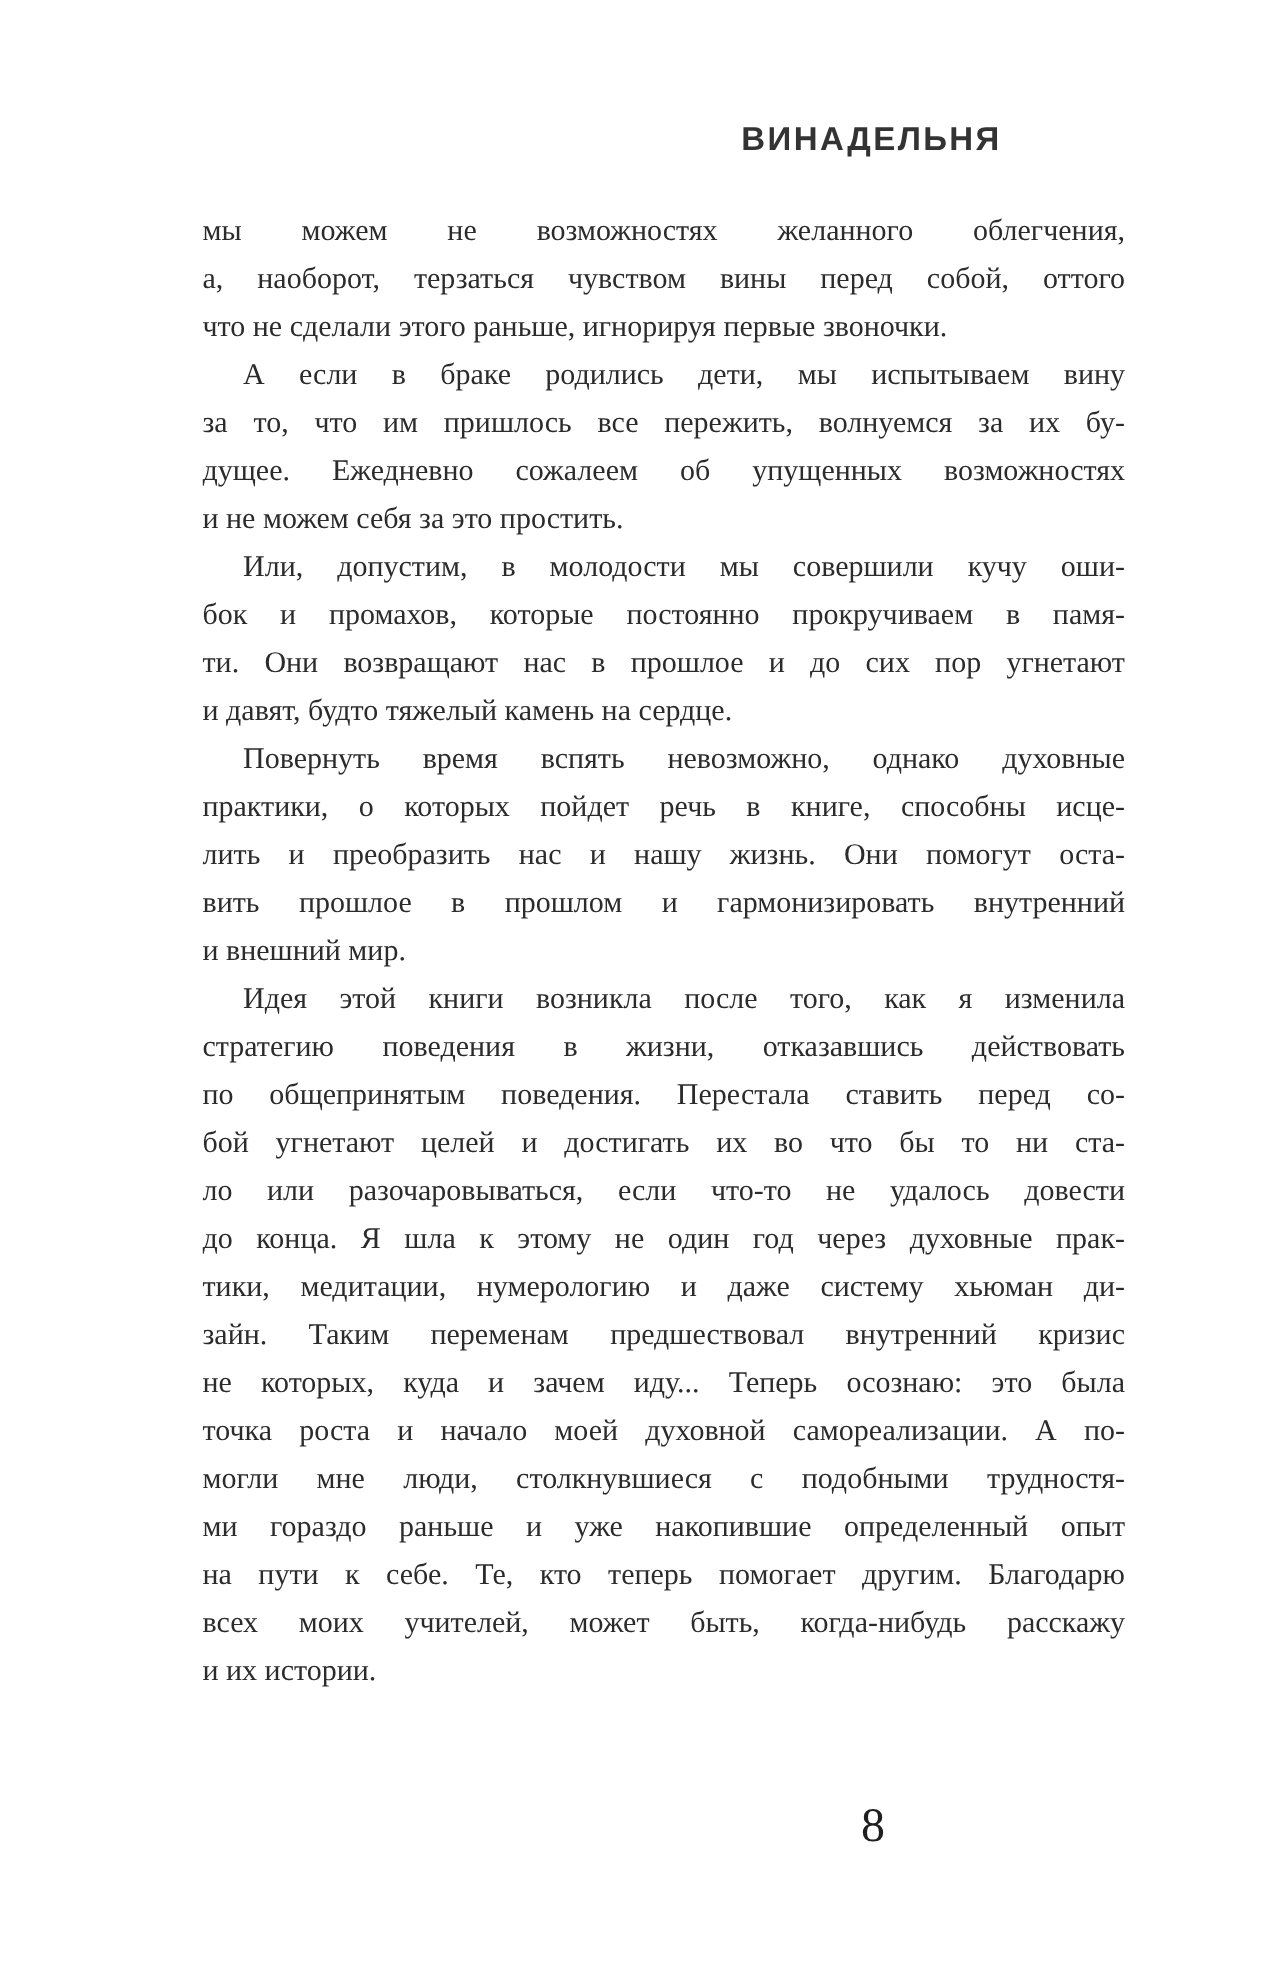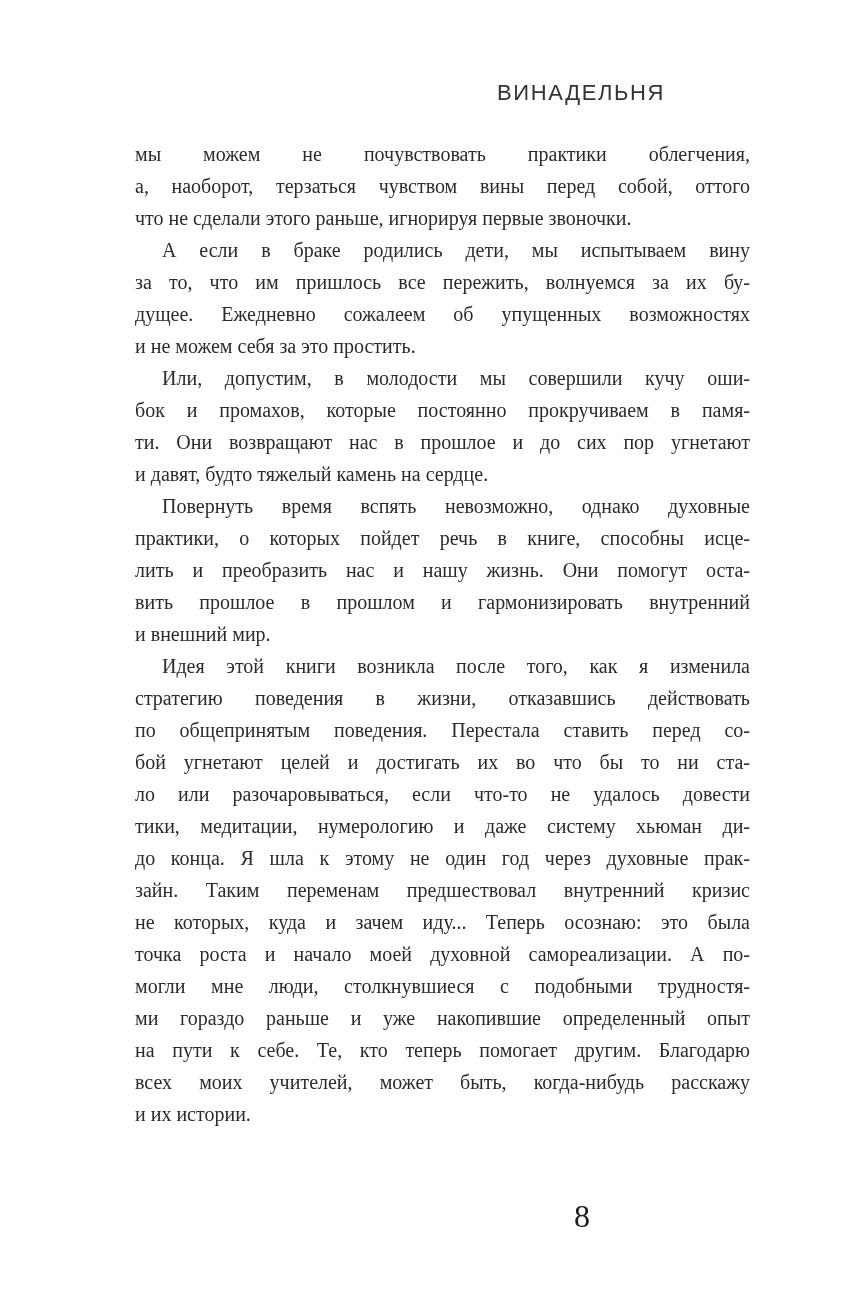--- a/index.html
+++ b/index.html
@@ -15,21 +15,21 @@
     overflow: hidden;
     font-family: "Liberation Serif", serif;
   }
   .running-head {
     position: absolute;
     top: 80px;
     left: 581px;
     transform: translateX(-50%);
     font-family: "Liberation Sans", sans-serif;
     font-size: 22px;
-    font-weight: 400;
+    font-weight: 700;
     letter-spacing: 1.6px;
     color: #333333;
     white-space: nowrap;
   }
   .body-text {
     position: absolute;
     top: 138px;
     left: 135px;
     width: 615px;
     font-size: 20px;
@@ -62,21 +62,21 @@
   }
 </style>
 </head>
 <body>
 
 <div class="page">
   <div class="running-head">ВИНАДЕЛЬНЯ</div>
 
   <div class="body-text">
       <div class="para">
-        <div class="line">мы можем не почувствовать практики облегчения,</div>
+        <div class="line">мы можем не возможностях желанного облегчения,</div>
         <div class="line">а, наоборот, терзаться чувством вины перед собой, оттого</div>
         <div class="line last">что не сделали этого раньше, игнорируя первые звоночки.</div>
       </div>
       <div class="para">
         <div class="line indent">А если в браке родились дети, мы испытываем вину</div>
         <div class="line">за то, что им пришлось все пережить, волнуемся за их бу-</div>
         <div class="line">дущее. Ежедневно сожалеем об упущенных возможностях</div>
         <div class="line last">и не можем себя за это простить.</div>
       </div>
       <div class="para">
@@ -91,22 +91,22 @@
         <div class="line">лить и преобразить нас и нашу жизнь. Они помогут оста-</div>
         <div class="line">вить прошлое в прошлом и гармонизировать внутренний</div>
         <div class="line last">и внешний мир.</div>
       </div>
       <div class="para">
         <div class="line indent">Идея этой книги возникла после того, как я изменила</div>
         <div class="line">стратегию поведения в жизни, отказавшись действовать</div>
         <div class="line">по общепринятым поведения. Перестала ставить перед со-</div>
         <div class="line">бой угнетают целей и достигать их во что бы то ни ста-</div>
         <div class="line">ло или разочаровываться, если что-то не удалось довести</div>
+        <div class="line">до конца. Я шла к этому не один год через духовные прак-</div>
         <div class="line">тики, медитации, нумерологию и даже систему хьюман ди-</div>
-        <div class="line">до конца. Я шла к этому не один год через духовные прак-</div>
         <div class="line">зайн. Таким переменам предшествовал внутренний кризис</div>
         <div class="line">не которых, куда и зачем иду... Теперь осознаю: это была</div>
         <div class="line">точка роста и начало моей духовной самореализации. А по-</div>
         <div class="line">могли мне люди, столкнувшиеся с подобными трудностя-</div>
         <div class="line">ми гораздо раньше и уже накопившие определенный опыт</div>
         <div class="line">на пути к себе. Те, кто теперь помогает другим. Благодарю</div>
         <div class="line">всех моих учителей, может быть, когда-нибудь расскажу</div>
         <div class="line last">и их истории.</div>
       </div>
     </div>

